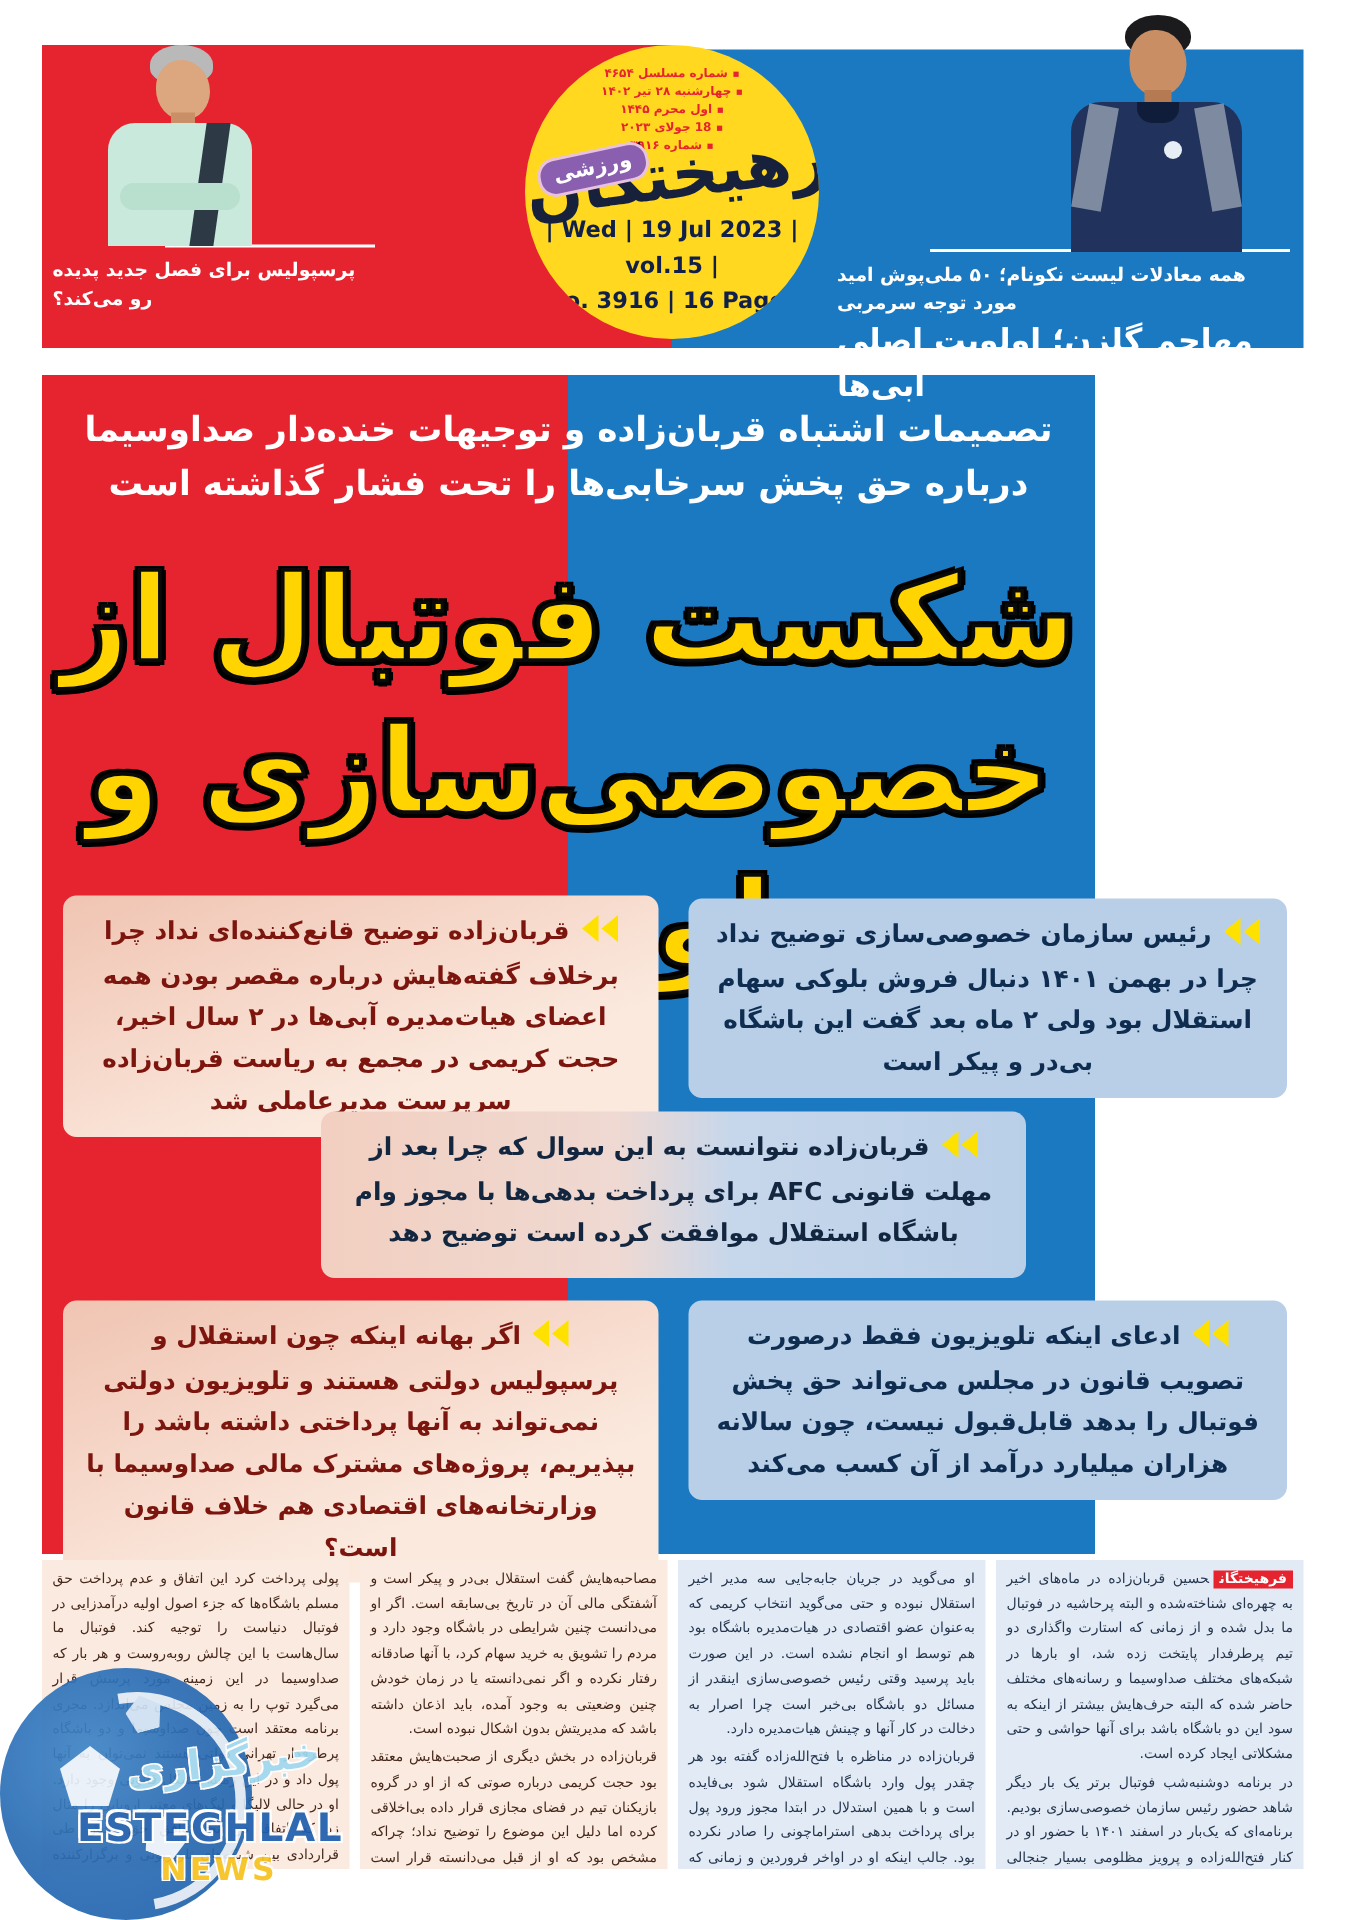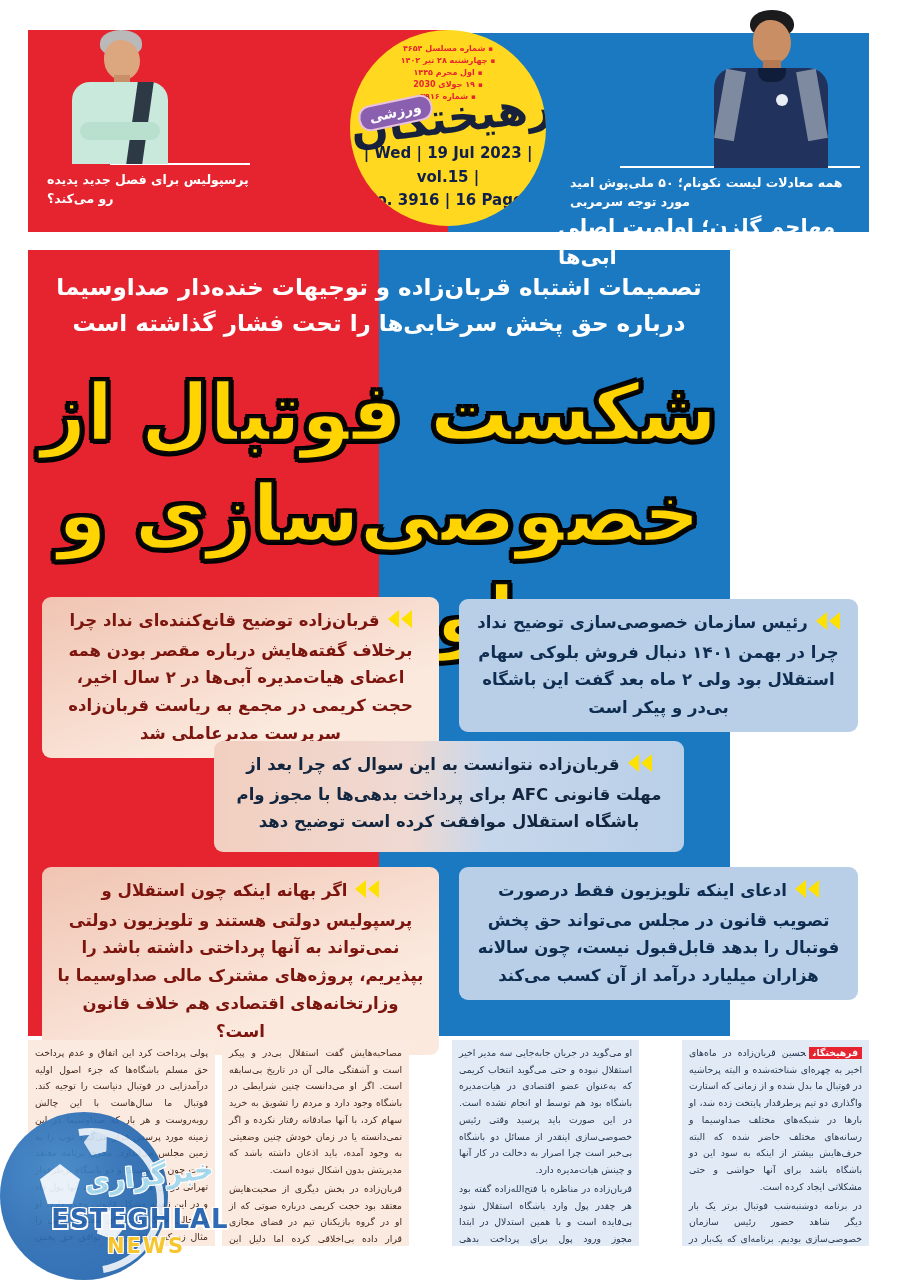--- a/index.html
+++ b/index.html
@@ -10,21 +10,21 @@
   
   .panel-red  { position:absolute; left:28px; top:30px; width:420px; height:202px; background:#e62430; }
   .panel-blue { position:absolute; left:448px; top:33px; width:421px; height:199px; background:#1b79c2; }
 
   .caption { position:absolute; direction:rtl; color:#fff; z-index:3; }
   .cap-left  { left:35px; top:163px; width:215px; text-align:left; }
   .cap-right { left:558px; top:166px; width:302px; text-align:left; }
   .cap-rule { height:2px; background:#fff; margin-bottom:6px; }
   .cap-left  .cap-rule { width:140px; margin-left:72px; }
   .cap-right .cap-rule { width:240px; margin-left:60px; }
-  .kicker { font-size:12.5px; font-weight:bold; line-height:1.5;margin-left:12px; }
+  .kicker { font-size:12.5px; font-weight:bold; line-height:1.5; }
   .headline-sm { font-size:21px; font-weight:bold; line-height:1.45; }
 
   
   .figure { position:absolute; z-index:4; }
   .fig-coach { left:66px; top:30px; width:108px; height:134px; }
   .fig-coach .hair { position:absolute; left:34px; top:0; width:42px; height:26px; background:#b9b9b9; border-radius:50% 50% 40% 40%; }
   .fig-coach .face { position:absolute; left:38px; top:10px; width:36px; height:40px; background:#dca77f; border-radius:46% 54% 48% 52%; }
   .fig-coach .neck { position:absolute; left:48px; top:45px; width:16px; height:12px; background:#c98f66; }
   .fig-coach .torso { position:absolute; left:6px; top:52px; width:96px; height:82px; background:#c8e9dc; border-radius:18px 18px 0 0; }
   .fig-coach .strap { position:absolute; left:66px; top:52px; width:16px; height:82px; background:#2d3a46; transform:skewX(-8deg); }
@@ -73,21 +73,21 @@
   .box5 { left:431px; top:617px; width:399px; min-height:118px; }
 
   .chev { display:inline-block; margin-left:6px; vertical-align:-2px; white-space:nowrap; }
   .chev i { display:inline-block; width:0; height:0; border-top:9px solid transparent; border-bottom:9px solid transparent; }
   .chev-yl i { border-right:11px solid #ffe100; margin-left:2px; }
 
   
   .body-cols { position:absolute; left:28px; top:1040px; width:841px; height:206px; display:flex; direction:rtl; gap:7px; }
   .bcol { flex:1 1 0; padding:5px 7px; font-size:9.3px; line-height:1.8; text-align:justify; direction:rtl; overflow:hidden; }
   .bcol p { margin-bottom:2px; text-indent:0; }
-  .bcol-blue { background:#e2ebf5; color:#25364e;margin-left:36px; }
+  .bcol-blue { background:#e2ebf5; color:#25364e; }
   .bcol-pink { background:#fbeadf; color:#46281c; }
   .lead-tag { background:#e62430; color:#fff; font-weight:bold; padding:0 4px 1px; margin-left:3px; }
 
   
   .watermark { position:absolute; left:-6px; top:1112px; width:240px; height:172px; z-index:9; opacity:.92; }
   .wm-ball { position:absolute; left:6px; top:0; width:168px; height:168px; border-radius:50%;
     background:radial-gradient(circle at 35% 35%, #3f86c8 0%, #2a6db5 45%, #1d5fa8 100%); }
   .wm-ball::before { content:""; position:absolute; left:18px; top:16px; width:132px; height:132px; border-radius:50%; border:7px solid rgba(255,255,255,.85); border-left-color:transparent; border-bottom-color:transparent; transform:rotate(35deg); }
   .wm-pent { position:absolute; background:#e9f2fb; clip-path:polygon(50% 0,100% 38%,81% 100%,19% 100%,0 38%); }
   .wm-p1 { left:40px; top:52px; width:40px; height:40px; }
@@ -126,21 +126,21 @@
     <div class="shoulder-r"></div>
     <div class="collar"></div>
     <div class="crest"></div>
   </div>
 
   <div class="masthead">
     <div class="mast-dates">
       <div>شماره مسلسل ۴۶۵۴</div>
       <div>چهارشنبه ۲۸ تیر ۱۴۰۲</div>
       <div>اول محرم ۱۴۴۵</div>
-      <div>۱۹ جولای 2030</div>
+      <div>18 جولای ۲۰۲۳</div>
       <div>شماره ۳۹۱۶</div>
     </div>
     <div class="mast-title">فرهیختگان</div>
     <div class="mast-eng">
       <div>| Wed | 19 Jul 2023 | vol.15 |</div>
       <div>No. 3916 | 16 Pages</div>
     </div>
   </div>
   <div class="mast-badge" style="position:absolute; left:358px; top:100px; z-index:7;">ورزشی</div>
 

